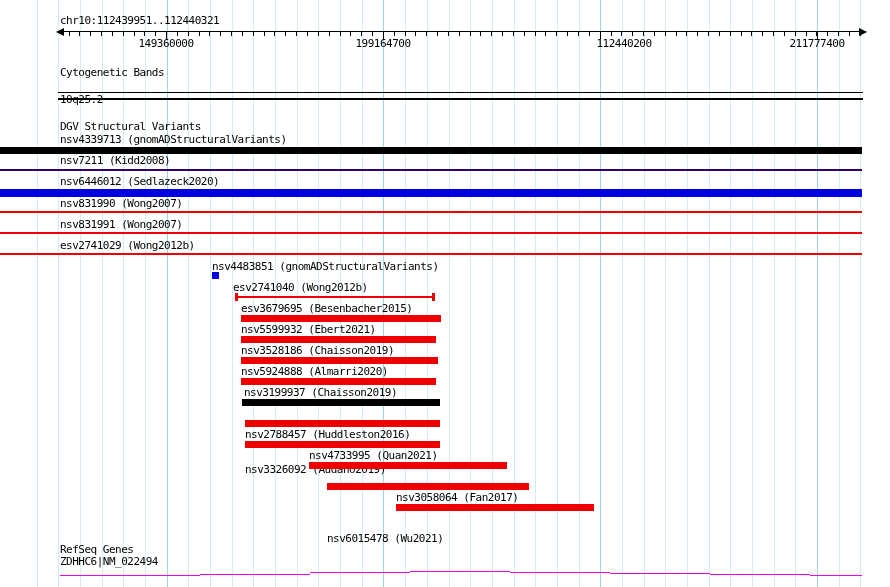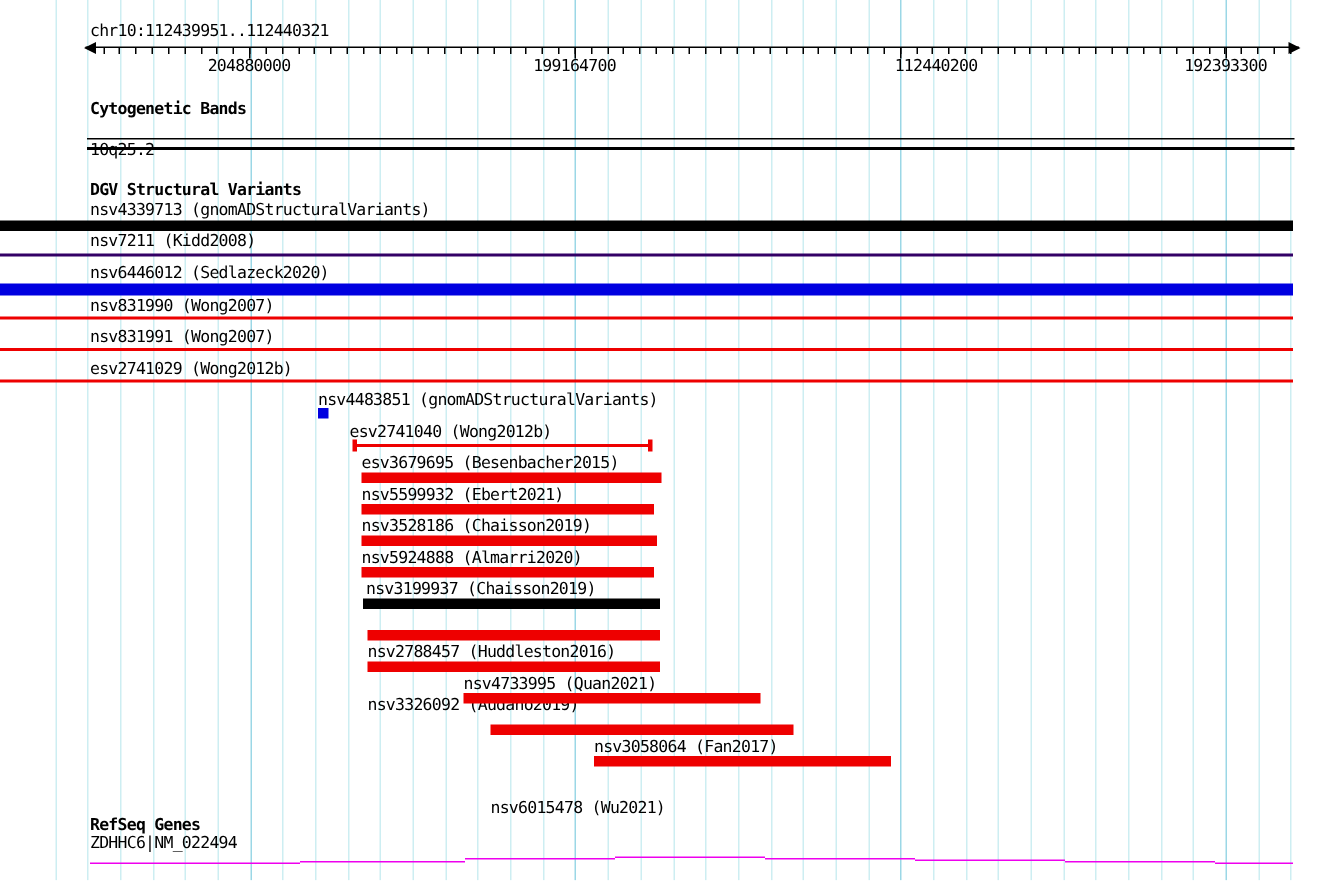--- a/index.html
+++ b/index.html
@@ -1,20 +1,20 @@
 <!DOCTYPE html>
 <html><head>
 <meta charset="utf-8">
 <style>
   html,body{margin:0;padding:0;background:#fff;}
   #canvas{position:relative;width:890px;height:587px;background:#ffffff;overflow:hidden;
           font-family:"DejaVu Sans Mono","Liberation Mono",monospace;}
   .gridline{position:absolute;top:0;bottom:0;width:1px;}
   .lbl{position:absolute;font-size:11px;line-height:13px;letter-spacing:-0.5px;color:#000;white-space:pre;}
-  .title{font-weight:bold;text-align:right;}
+  .title{font-weight:normal;text-align:right;}
   .ruler-line{position:absolute;height:1px;background:#000;}
   .tick{position:absolute;width:1px;background:#000;}
   .tick-label{position:absolute;font-size:11px;line-height:11px;letter-spacing:-0.5px;color:#000;transform:translateX(-50%);white-space:pre;}
   .arrow-left{position:absolute;width:0;height:0;border-top:4px solid transparent;border-bottom:4px solid transparent;border-right:8px solid #000;}
   .arrow-right{position:absolute;width:0;height:0;border-top:4px solid transparent;border-bottom:4px solid transparent;border-left:8px solid #000;}
   .shape{position:absolute;}
 </style>
 </head>
 <body>
 
@@ -136,24 +136,24 @@
       <div class="tick" style="left: 805.62px; top: 32px; height: 4px;"></div>
       <div class="tick" style="left: 816.46px; top: 32px; height: 4px;"></div>
       <div class="tick" style="left: 827.3px; top: 32px; height: 4px;"></div>
       <div class="tick" style="left: 838.14px; top: 32px; height: 4px;"></div>
       <div class="tick" style="left: 848.98px; top: 32px; height: 4px;"></div>
       <div class="tick" style="left: 859.82px; top: 32px; height: 4px;"></div>
       <div class="tick" style="left: 166.4px; top: 32px; height: 7px;"></div>
       <div class="tick" style="left: 383.2px; top: 32px; height: 7px;"></div>
       <div class="tick" style="left: 600px; top: 32px; height: 7px;"></div>
       <div class="tick" style="left: 816.8px; top: 32px; height: 7px;"></div>
-      <div class="tick-label" style="left: 166px; top: 38px;">204880000</div>
+      <div class="tick-label" style="left: 166px; top: 38px;">149360000</div>
       <div class="tick-label" style="left: 383px; top: 38px;">199164700</div>
       <div class="tick-label" style="left: 600px; top: 38px; margin-left: 24px;">112440200</div>
-      <div class="tick-label" style="left: 817px; top: 38px;">192393300</div>
+      <div class="tick-label" style="left: 817px; top: 38px;">211777400</div>
     </div>
   <div id="tracks-layer">
       <div class="lbl title" style="left: 60px; top: 66px;">Cytogenetic Bands</div>
       <div class="lbl" style="left: 60px; top: 93px;">10q25.2</div>
       <div class="shape" style="left: 58px; top: 92px; width: 805px; height: 1px; background: rgb(0, 0, 0);"></div>
       <div class="shape" style="left: 58px; top: 98px; width: 805px; height: 2px; background: rgb(0, 0, 0);"></div>
       <div class="lbl title" style="left: 60px; top: 120px;">DGV Structural Variants</div>
       <div class="lbl" style="left: 60px; top: 133px;">nsv4339713 (gnomADStructuralVariants)</div>
       <div class="shape" style="left: 0px; top: 147px; width: 862px; height: 7px; background: rgb(0, 0, 0);"></div>
       <div class="lbl" style="left: 60px; top: 154px;">nsv7211 (Kidd2008)</div>

